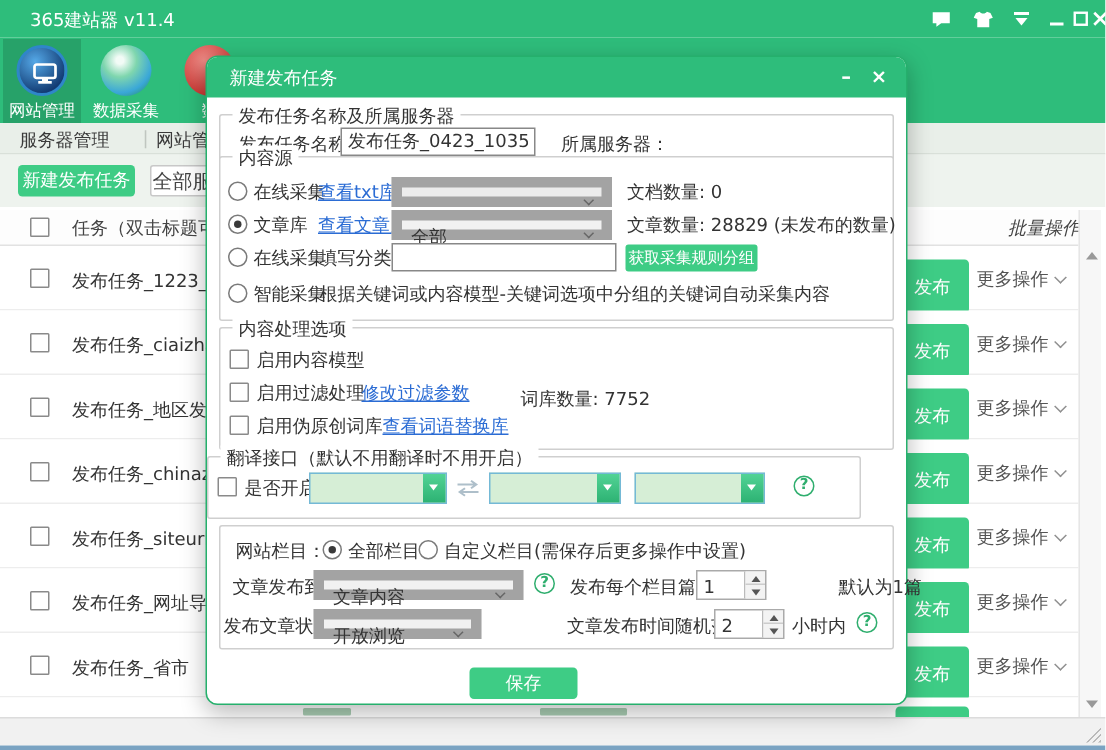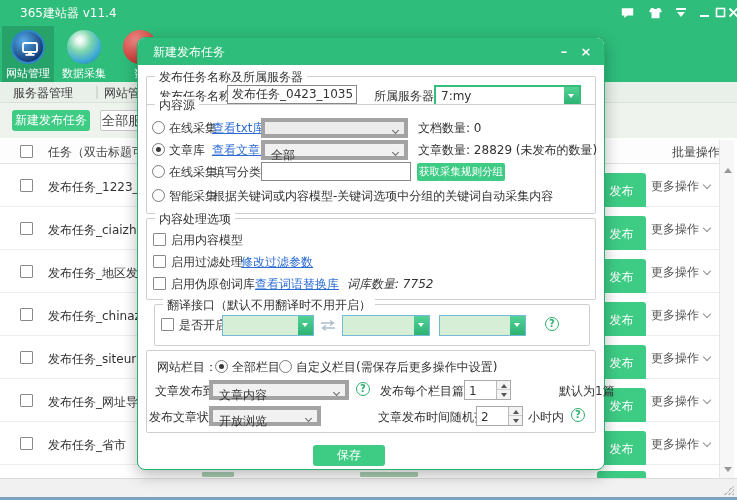--- a/index.html
+++ b/index.html
@@ -34,21 +34,21 @@
   .btn-green { background:#3ecc85; color:#fff; border:none; border-radius:3px; text-align:center; }
   #btn-newtask { left:12px; top:110px; width:78px; height:21px; line-height:21px; font-size:12px; }
   #btn-allservers { left:100px; top:110px; width:70px; height:21px; line-height:19px; background:#fff; border:1px solid #c8c8c8; border-radius:2px; text-align:center; color:#444; overflow:hidden; white-space:nowrap; }
 
   
   #tablearea { left:0; top:138px; width:737px; height:340px; background:#fff; }
   #theader { left:0; top:140px; width:719px; height:24px; border-bottom:1px solid #e2e2e2; background:#fdfdfd; }
   .cb { width:13px; height:13px; border:1px solid #8a8a8a; background:#fff; border-radius:1px; display:inline-block; }
   #theader .cb { position:absolute; left:20px; top:5px; }
   #theader .hname { position:absolute; left:48px; top:4px; color:#444; white-space:nowrap; overflow:hidden; max-width:500px; }
-  #batch { position:absolute; left:672px; top:4px; color:#444; white-space:nowrap; }
+  #batch { position:absolute; left:672px; top:4px; color:#444; white-space:nowrap;font-style:italic; }
   .chev { width:6px; height:6px; border-right:1.5px solid #8f8f8f; border-bottom:1.5px solid #8f8f8f; transform:rotate(45deg); display:inline-block; margin-left:5px; margin-bottom:2px; }
 
   .trow { left:0; width:719px; height:43px; border-bottom:1px solid #ededed; background:#fff; }
   .trow .cb { position:absolute; left:20px; top:15px; }
   .trow .tname { position:absolute; left:48px; top:15px; color:#333; white-space:nowrap; }
   .trow .pub { position:absolute; left:597px; top:9px; width:49px; height:36px; line-height:24px; font-size:12px; }
   .trow .more { position:absolute; left:651px; top:14px; color:#555; white-space:nowrap; }
 
   #row8 { left:0; top:465px; width:719px; height:13px; overflow:hidden; background:#fff; }
   .frag { position:absolute; top:7px; height:5px; background:#a9cdb3; border-radius:1px; }
@@ -72,21 +72,21 @@
   .dlg-ctl { position:absolute; top:6px; color:#fff; font-weight:bold; font-size:13px; width:16px; text-align:center; cursor:default; }
 
   .fieldset { position:absolute; border:1px solid #cfcfcf; border-radius:2px; background:#fff; }
   .fs-label { position:absolute; top:-8px; left:8px; background:#fff; padding:0 4px; color:#333; white-space:nowrap; }
 
   .radio { width:13px; height:13px; border:1px solid #7a7a7a; border-radius:50%; background:#fff; display:inline-block; position:absolute; }
   .radio.on::after { content:""; position:absolute; left:3px; top:3px; width:5px; height:5px; border-radius:50%; background:#3a3a3a; }
   .link { color:#2b6cd4; text-decoration:underline; white-space:nowrap; cursor:pointer; }
   .lbl { white-space:nowrap; color:#333; }
 
-  .combo { height:20px; background:#f1f1f1; border:4px solid #a3a3a3; position:absolute; }
+  .combo { height:20px; background:#f1f1f1; border:7px solid #a3a3a3; position:absolute; }
   .combo .cval { position:absolute; left:6px; top:3px; color:#333; white-space:nowrap; }
   .combo .ccaret { position:absolute; right:6px; top:6px; width:5px; height:5px; border-right:1.4px solid #666; border-bottom:1.4px solid #666; transform:rotate(45deg); }
   .combo.disabled { background:#ececec; }
 
   .tinput { height:19px; border:1px solid #888; background:#fff; position:absolute; font-family:inherit; font-size:12px; padding:0 4px; color:#333; }
 
   .gcombo { height:21px; background:#fff; border:2px solid #35bd7a; position:absolute; }
   .gcombo .cval { position:absolute; left:5px; top:2px; color:#333; white-space:nowrap; }
   .gcombo-btn { position:absolute; right:0; top:0; bottom:0; width:15px; background:linear-gradient(#52d395,#2db273); }
   .gcombo-btn::after { content:""; position:absolute; left:4px; top:7px; width:0; height:0; border-left:3.5px solid transparent; border-right:3.5px solid transparent; border-top:4px solid #fff; }
@@ -254,24 +254,20 @@
     <span id="dlg-title">新建发布任务</span>
     <span class="dlg-ctl" style="right:32px;">–</span>
     <span class="dlg-ctl" style="right:10px;">×</span>
   </div>
 
   <div class="fieldset" style="left:8px; top:38px; width:450px; height:37px;">
     <span class="fs-label">发布任务名称及所属服务器</span>
     <span class="abs lbl" style="left:12px; top:11px;">发布任务名称：</span>
     <input class="tinput" style="left: 80px; top: 8px; width: 130px;" value="发布任务_0423_1035">
     <span class="abs lbl" style="left:227px; top:11px;">所属服务器：</span>
-    <div class="gcombo" style="left:287px; top:8px; width:147px;">
-      <span class="cval">7:my</span>
-      <span class="gcombo-btn"></span>
-    </div>
   </div>
 
   <div class="fieldset" style="left:8px; top:66px; width:450px; height:110px;">
     <span class="fs-label">内容源</span>
 
     <span class="radio" style="left:5px; top:16px;"></span>
     <span class="abs lbl" style="left:22px; top:15px;">在线采集</span>
     <span class="abs link" style="left:65px; top:15px;">查看txt库</span>
     <div class="combo disabled" style="left:114px; top:13px; width:147px;">
       <span class="ccaret"></span>
@@ -304,24 +300,24 @@
     <span class="cb" style="position:absolute; left:6px; top:14px;"></span>
     <span class="abs lbl" style="left:24px; top:13px;">启用内容模型</span>
 
     <span class="cb" style="position:absolute; left:6px; top:36px;"></span>
     <span class="abs lbl" style="left:24px; top:35px;">启用过滤处理</span>
     <span class="abs link" style="left:94px; top:35px;">修改过滤参数</span>
 
     <span class="cb" style="position:absolute; left:6px; top:58px;"></span>
     <span class="abs lbl" style="left:24px; top:57px;font-family:Liberation Mono, monospace;">启用伪原创词库</span>
     <span class="abs link" style="left:108px; top:57px;">查看词语替换库</span>
-    <span class="abs lbl" style="left:200px; top:57px;font-style:italic;">词库数量: 7752</span>
-  </div>
-
-  <div class="fieldset" style="left:16px; top:266px; width:436px; height:42px;">
+    <span class="abs lbl" style="left:200px; top:39px;">词库数量: 7752</span>
+  </div>
+
+  <div class="fieldset" style="left:0; top:266px; width:436px; height:42px;">
     <span class="fs-label">翻译接口（默认不用翻译时不用开启）</span>
     <span class="cb" style="position:absolute; left:6px; top:13px;"></span>
     <span class="abs lbl" style="left:24px; top:12px;">是否开启</span>
     <div class="tcombo" style="left:67px; top:10px; width:92px;">
       <span class="gcombo-btn"></span>
     </div>
     <span class="abs" style="left:164px; top:14px;">
       <svg width="18" height="13" viewBox="0 0 18 13">
           <path d="M2 4 h12 M11 1.5 L14.5 4 L11 6.5 M16 9 H4 M7 6.5 L3.5 9 L7 11.5" stroke="#aebfca" stroke-width="1.4" fill="none"></path>
         </svg>

